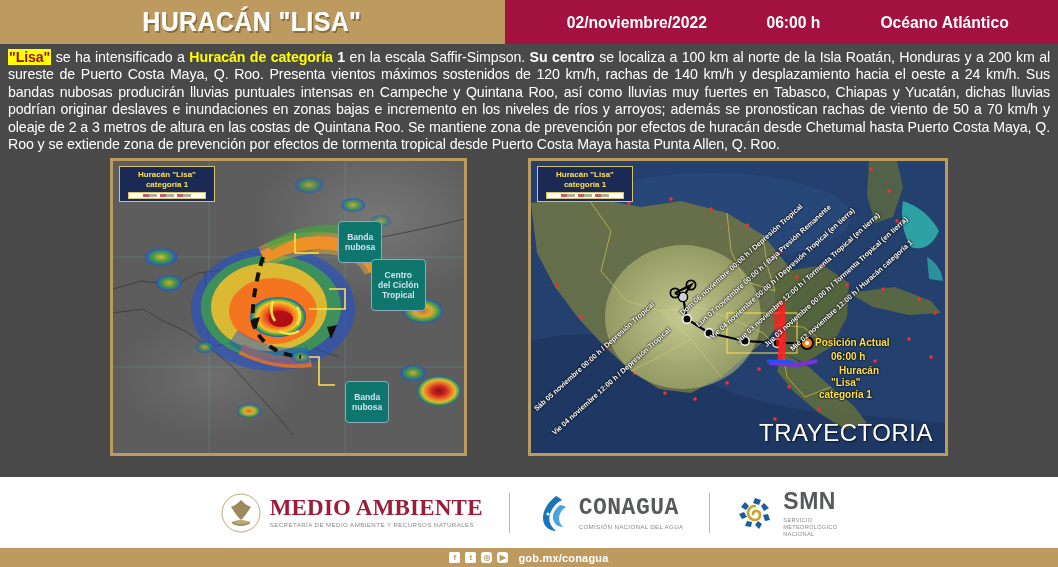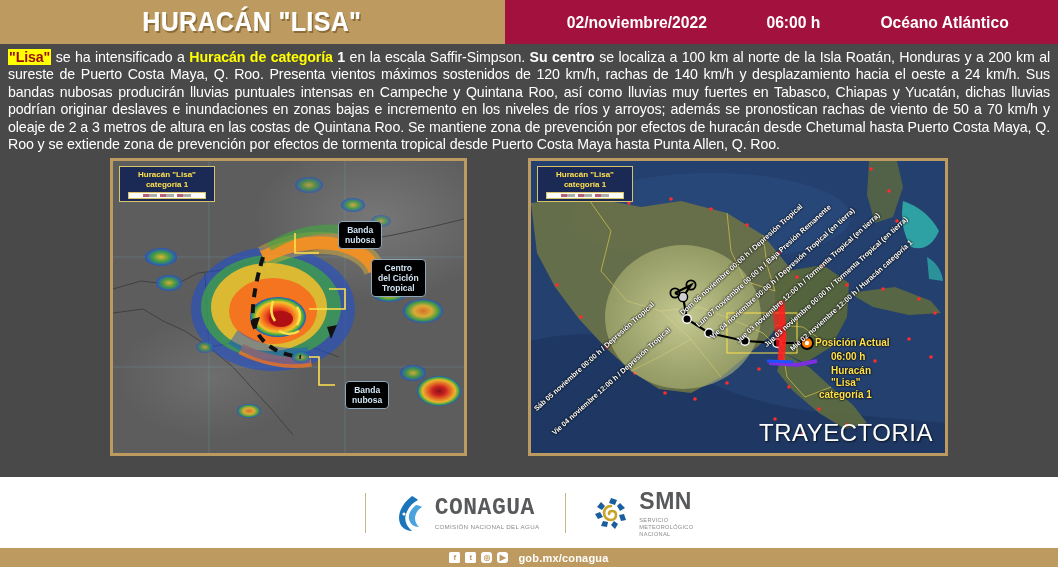--- a/index.html
+++ b/index.html
@@ -104,24 +104,24 @@
     position: absolute; inset: 0;
     background:
       radial-gradient(ellipse 38% 30% at 28% 74%, #6e6e6e 0%, rgba(110,110,110,0) 70%),
       radial-gradient(ellipse 50% 40% at 75% 20%, #777 0%, rgba(119,119,119,0) 70%),
       #5d5d5d;
   }
   .sat-svg { position: absolute; inset: 0; }
 
   .sat-label {
     position: absolute; z-index: 5;
-    background: #000000; border: 1px solid #8fa7bb;
+    background: #0f766e; border: 1px solid #8fa7bb;
     border-radius: 4px;
     color: #cfe3f2; font-size: 8.5px; font-weight: bold;
-    line-height: 10px; text-align: center; padding: 3px 6px;
+    line-height: 10px; text-align: center; padding: 10px 6px;
     white-space: pre-line;
   }
 
   
   .tra-bg { position: absolute; inset: 0; background: #24406e; }
   .tra-svg { position: absolute; inset: 0; }
   .tra-txt {
     position: absolute; z-index: 5; white-space: nowrap;
     font-size: 7.2px; font-weight: bold;
     text-shadow: 0 0 2px #000, 0 0 2px #000;
@@ -428,32 +428,45 @@
       <div class="tra-txt" style="left:22px; top:268px; transform:rotate(-42deg); transform-origin:left center; color:#ffffff;">Vie 04 noviembre 12:00 h / Depresión Tropical</div>
       <div class="tra-txt" style="left:150px; top:148px; transform:rotate(-42deg); transform-origin:left center; color:#ffffff;">Dom 06 noviembre 00:00 h / Depresión Tropical</div>
       <div class="tra-txt" style="left:166px; top:160px; transform:rotate(-42deg); transform-origin:left center; color:#ffffff;">Lun 07 noviembre 00:00 h / Baja Presión Remanente</div>
       <div class="tra-txt" style="left:180px; top:172px; transform:rotate(-42deg); transform-origin:left center; color:#ffffff;">Vie 04 noviembre 00:00 h / Depresión Tropical (en tierra)</div>
       <div class="tra-txt" style="left:206px; top:176px; transform:rotate(-42deg); transform-origin:left center; color:#ffffff;">Jue 03 noviembre 12:00 h / Tormenta Tropical (en tierra)</div>
       <div class="tra-txt" style="left:234px; top:180px; transform:rotate(-42deg); transform-origin:left center; color:#ffffff;">Jue 03 noviembre 00:00 h / Tormenta Tropical (en tierra)</div>
       <div class="tra-txt" style="left:260px; top:184px; transform:rotate(-42deg); transform-origin:left center; color:#ffffff;">Mié 02 noviembre 12:00 h / Huracán categoría 1</div>
 
       <div class="tra-pos" style="left:284px; top:176px;">Posición Actual</div>
       <div class="tra-pos" style="left:300px; top:190px;">06:00 h</div>
-      <div class="tra-pos" style="left:300px; top:204px;">Huracán</div>
+      <div class="tra-pos" style="left:308px; top:204px;">Huracán</div>
       <div class="tra-pos" style="left:300px; top:216px;">"Lisa"</div>
       <div class="tra-pos" style="left:288px; top:228px;">categoría 1</div>
 
       <div class="panel-caption">TRAYECTORIA</div>
     </div>
 
   </div>
 </div>
 
 <div class="footer-white">
 
+  <div class="logo-unit">
+    <svg class="eagle" viewBox="0 0 40 40">
+      <circle cx="20" cy="20" r="19" fill="none" stroke="#b9a97e" stroke-width="1"></circle>
+      <path d="M20 7 C16 11 13 13 10 14 C13 18 15 22 18 25 L20 27 L22 25
+               C25 22 27 18 30 14 C27 13 24 11 20 7 Z" fill="#9c8a5d"></path>
+      <ellipse cx="20" cy="30" rx="9" ry="3" fill="#b9a97e"></ellipse>
+      <path d="M11 29 Q20 35 29 29" fill="none" stroke="#9c8a5d" stroke-width="1.4"></path>
+    </svg>
+    <div class="ma-text">
+      <div class="ma-title">MEDIO AMBIENTE</div>
+      <div class="ma-sub">SECRETARÍA DE MEDIO AMBIENTE Y RECURSOS NATURALES</div>
+    </div>
+  </div>
 
   <div class="divider"></div>
 
   <div class="logo-unit">
     <svg width="34" height="40" viewBox="0 0 34 40">
       <path d="M20 3 C12 9 7 17 7 25 C7 33 13 38 20 38 C14 33 12 27 14 21
                C16 15 20 10 26 7 C24 5 22 4 20 3 Z" fill="#1b75bb"></path>
       <path d="M24 12 C19 16 16 21 17 26 C18 31 22 34 27 34
                C23 30 22 25 24 21 C25 18 27 16 30 14 C28 13 26 12 24 12 Z" fill="#4aa3dc"></path>
       <circle cx="12" cy="21" r="1.6" fill="#ffffff"></circle>

